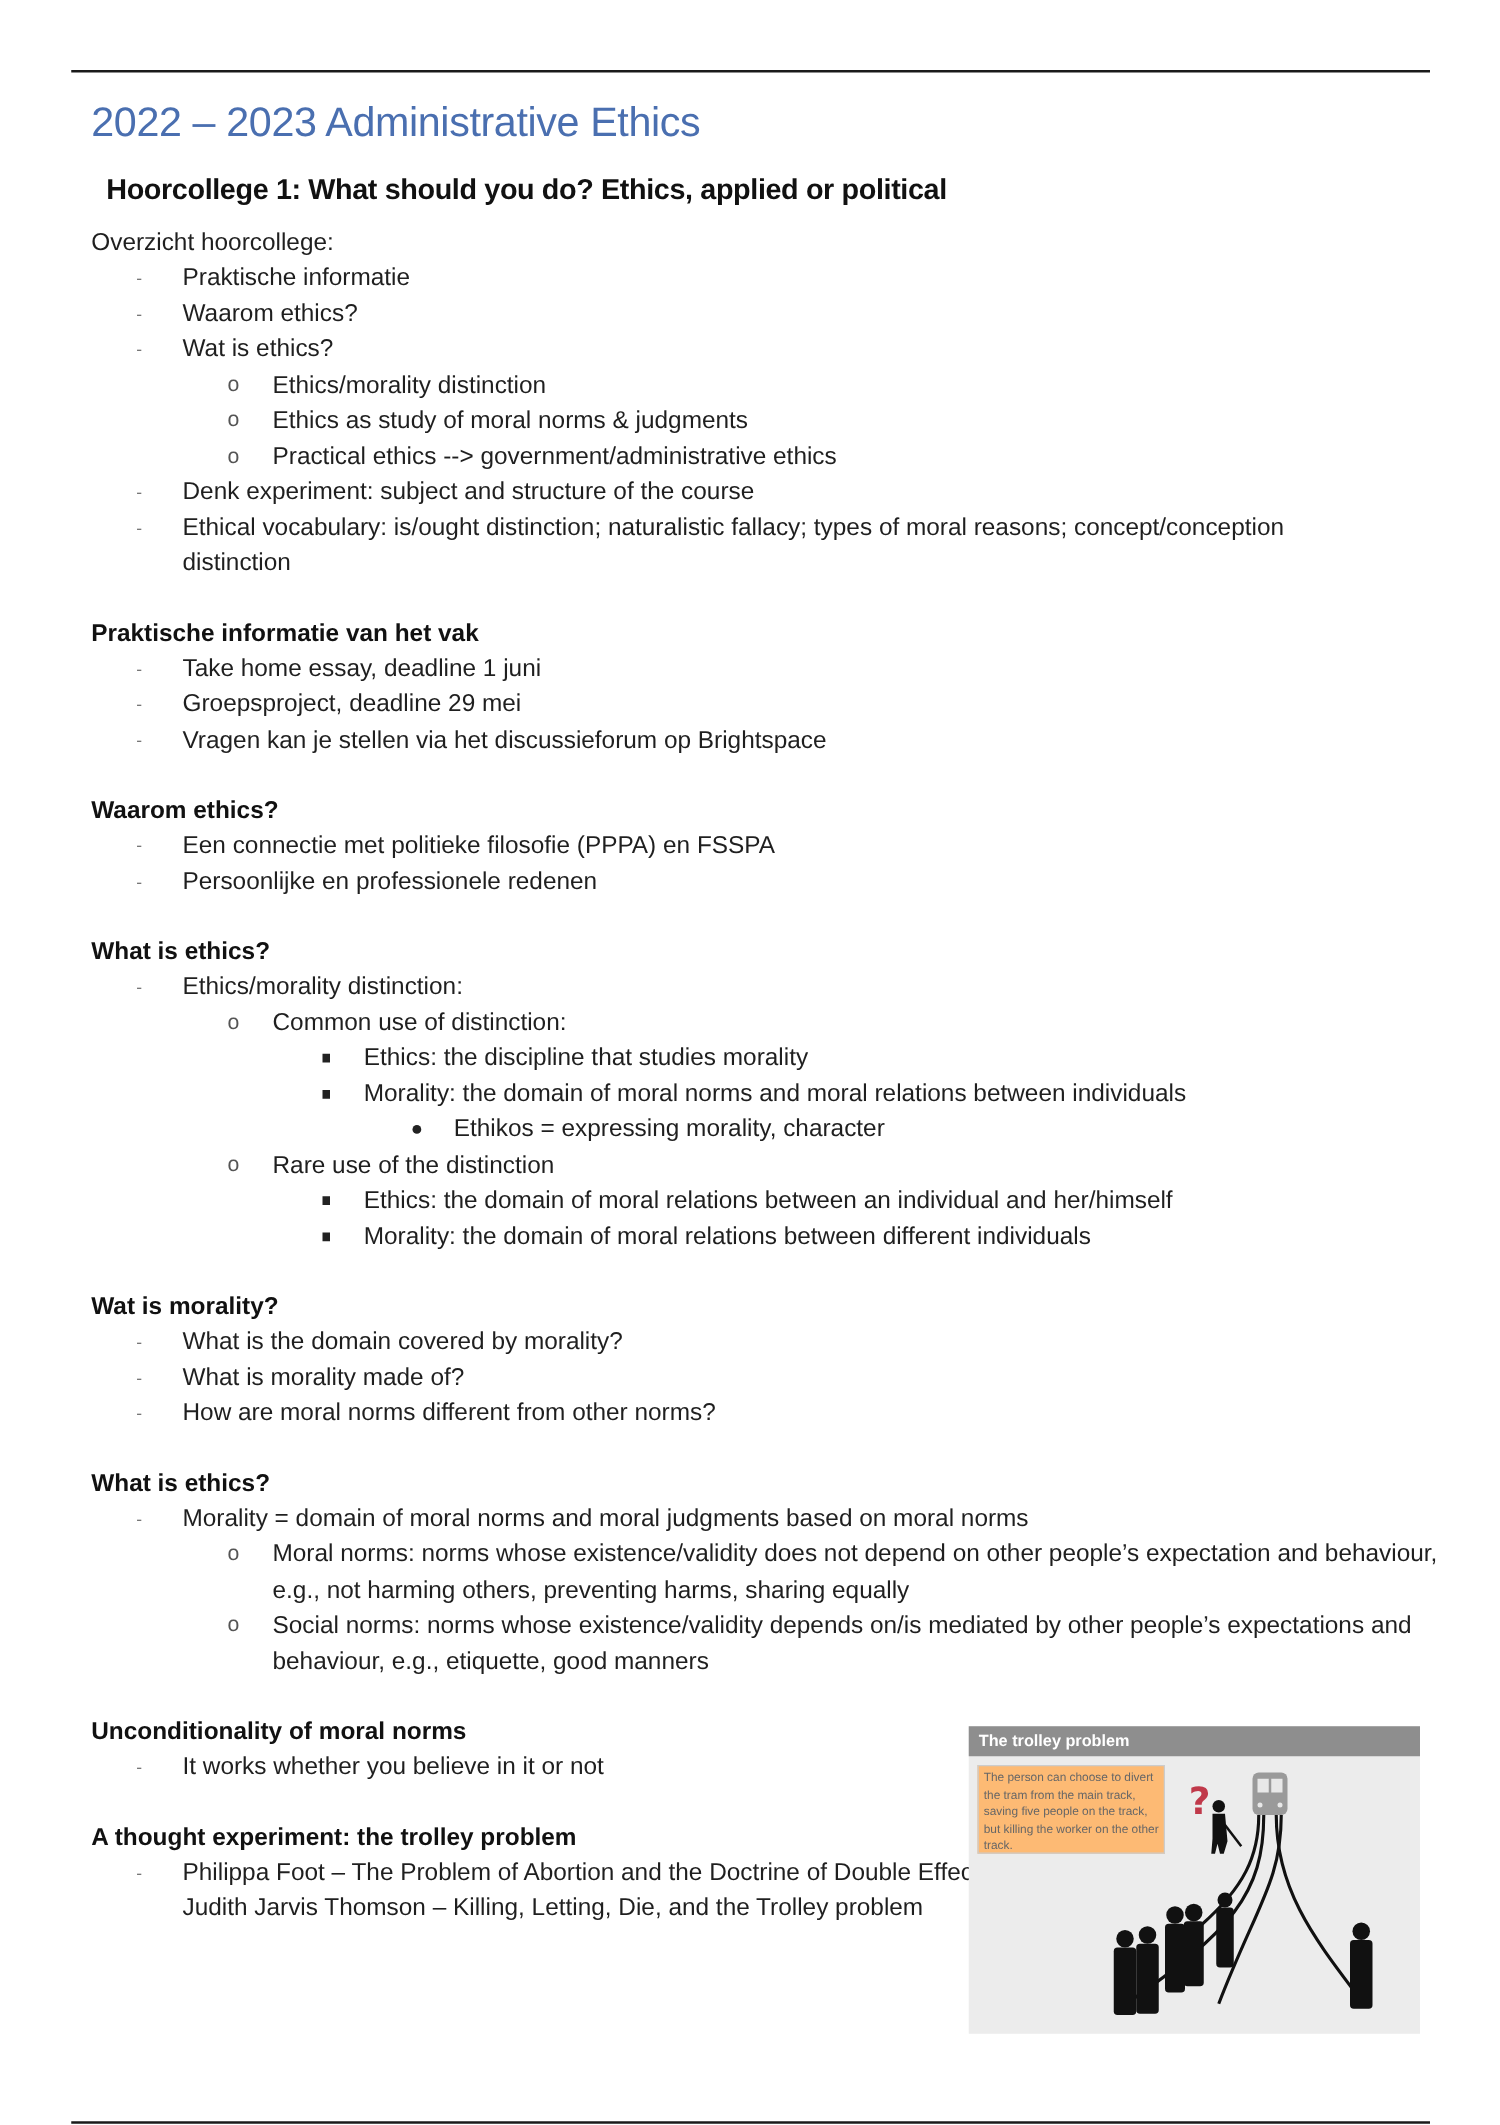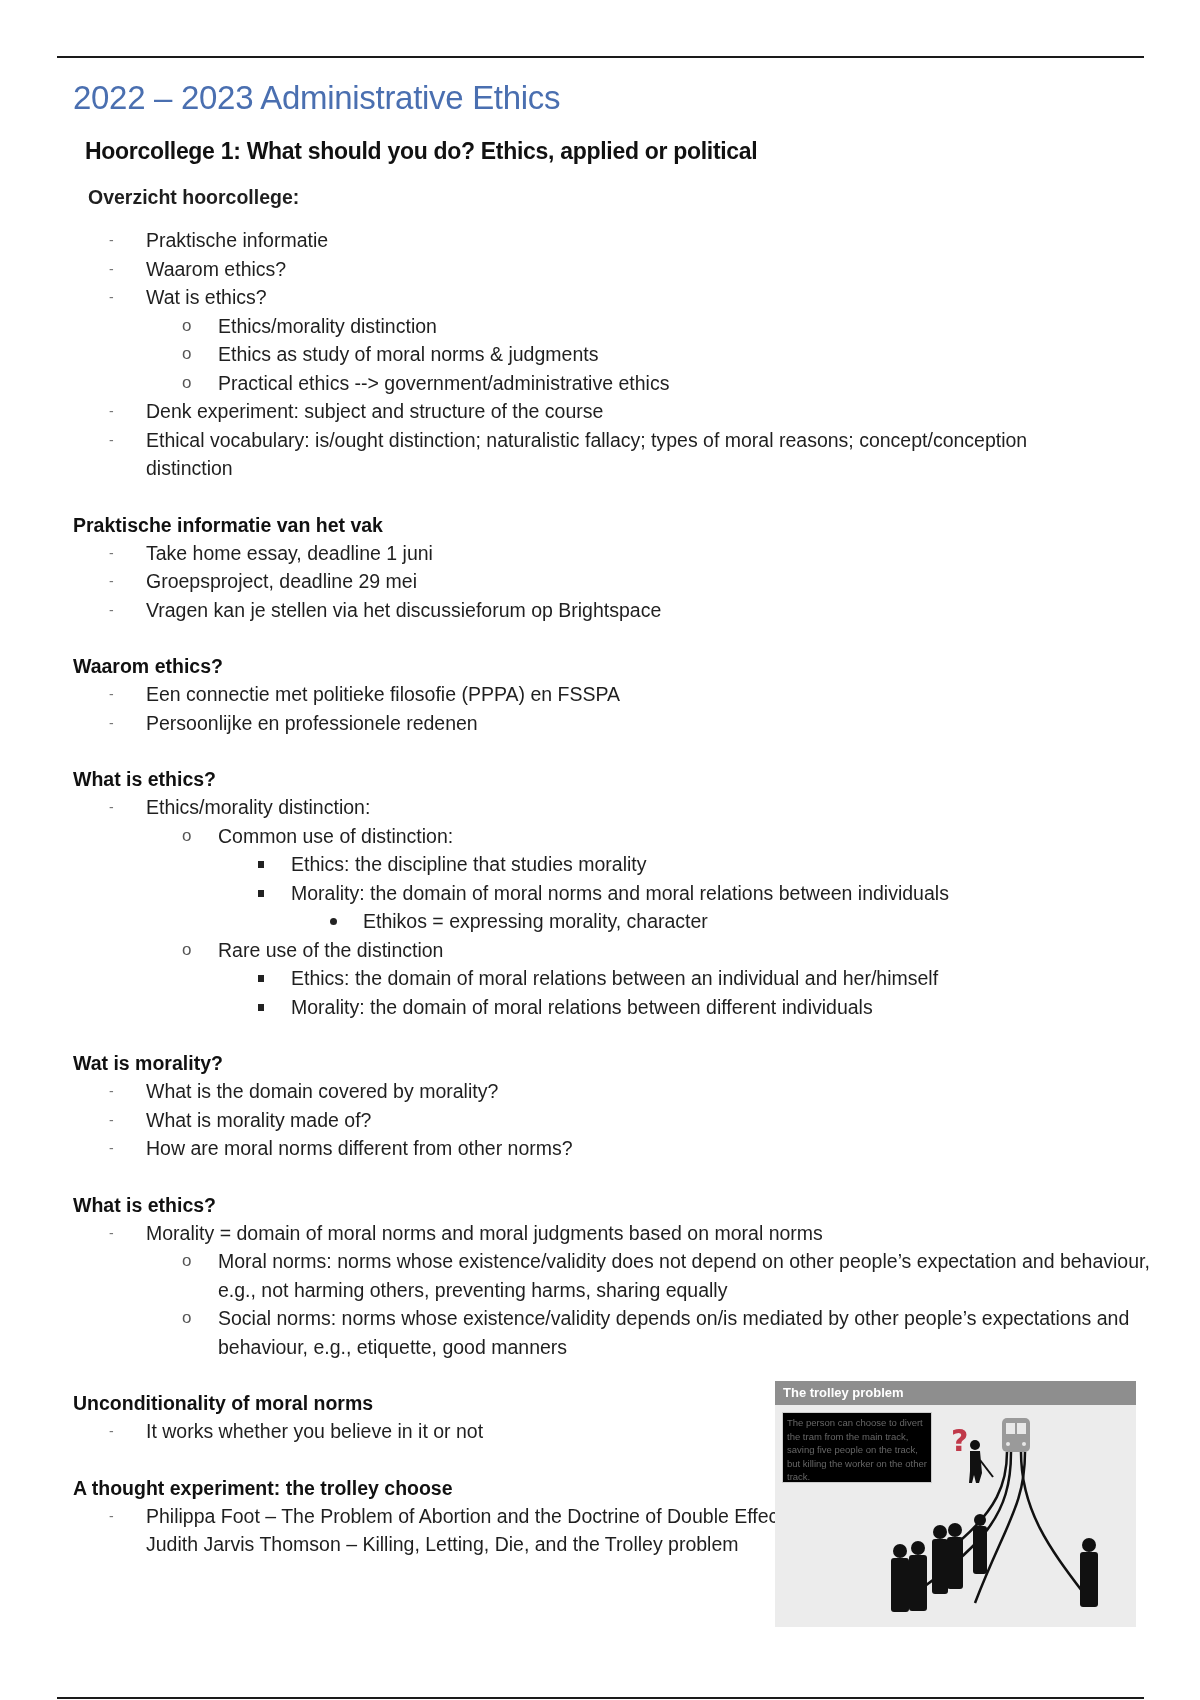--- a/index.html
+++ b/index.html
@@ -15,21 +15,21 @@
     .rule.bottom { top: 1697px; }
     .page { position: absolute; left: 73px; top: 74px; width: 1080px; }
     .title {
       font-size: 33px; font-weight: normal; color: #4a6fb0; margin: 0; line-height: 48px;
       letter-spacing: -0.3px;
     }
     .subtitle {
       font-size: 23px; font-weight: bold; color: #111; margin: 12px; line-height: 34px;
       letter-spacing: -0.3px;
     }
-    .intro { font-size: 19.5px; line-height: 28px; margin: 15px; font-weight: bold; }
+    .intro { font-size: 19.5px; line-height: 28px; margin: 0; }
     .section-head {
       font-size: 19.5px; font-weight: bold; line-height: 28px; margin: 0; color: #111;
     }
     ul { list-style: none; margin: 0; padding: 0; }
     li { font-size: 19.5px; line-height: 28.5px; position: relative; }
     .l1 { padding-left: 73px; }
     .l1 > .b { position: absolute; left: 36px; top: 0; color: #777; font-size: 14px; }
     .l2 { padding-left: 145px; }
     .l2 > .b { position: absolute; left: 109px; top: 0; color: #555; font-size: 17px; }
     .l3 { padding-left: 218px; }
@@ -44,21 +44,21 @@
 
     .figure {
       position: absolute; left: 775px; top: 1381px; width: 361px; height: 246px;
       background: #ececec;
     }
     .figure-header {
       height: 24px; background: #8e8e8e; color: #fff; font-size: 13px; font-weight: bold;
       line-height: 24px; padding-left: 8px;
     }
     .figure-caption {
-      position: absolute; left: 7px; top: 31px; width: 150px; height: 71px; background: #000000;
+      position: absolute; left: 7px; top: 31px; width: 150px; height: 71px; background: #fdba74;
       border: 1px solid #ccc; font-size: 9.5px; line-height: 13.5px; color: #666; padding: 3px 4px;
       box-sizing: border-box;
     }
     .figure svg { position: absolute; left: 0; top: 24px; }
   </style>
 </head>
 <body>
 
 <div class="rule top"></div>
 
@@ -128,21 +128,21 @@
 
   <div class="gap"></div>
 
   <p class="section-head">Unconditionality of moral norms</p>
   <ul>
     <li class="l1"><span class="b">-</span><span>It works whether you believe in it or not</span></li>
   </ul>
 
   <div class="gap"></div>
 
-  <p class="section-head">A thought experiment: the trolley choose</p>
+  <p class="section-head">A thought experiment: the trolley problem</p>
   <ul>
     <li class="l1" style="width:670px"><span class="b">-</span><span>Philippa Foot – The Problem of Abortion and the Doctrine of Double Effect &amp; Judith Jarvis Thomson – Killing, Letting, Die, and the Trolley problem</span></li>
   </ul>
 </div>
 
 <div class="figure">
   <div class="figure-header">The trolley problem</div>
   <div class="figure-caption">The person can choose to divert the tram from the main track, saving five people on the track, but killing the worker on the other track.</div>
   <svg width="361" height="222" viewBox="0 0 361 222">
     <text x="176" y="46" font-size="30" font-weight="bold" fill="#c0394a" font-family="DejaVu Sans, sans-serif">?</text>

